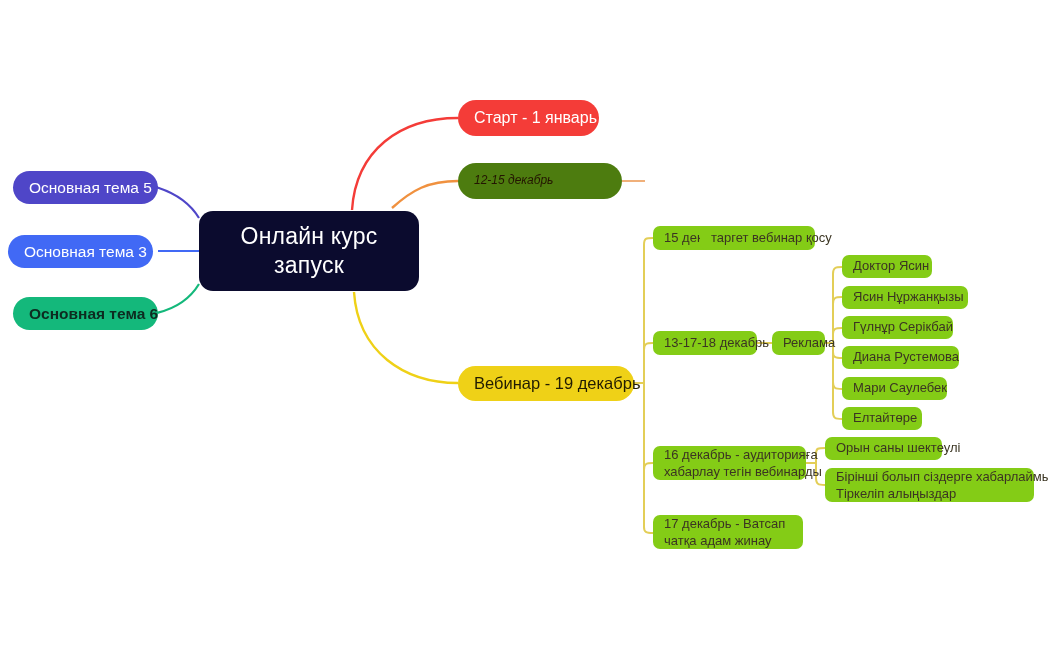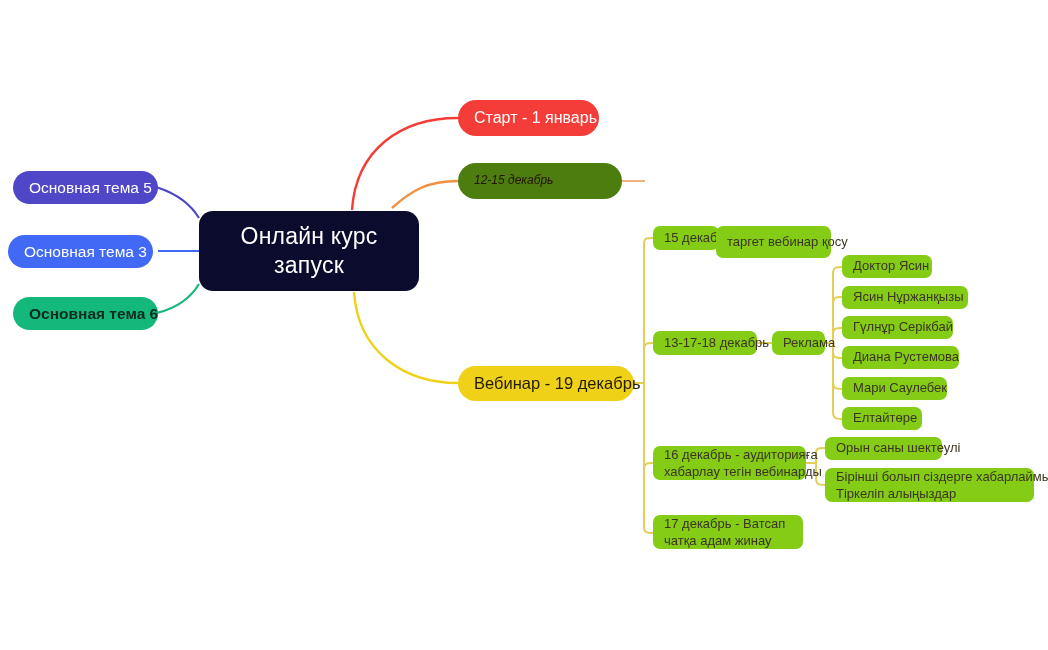--- a/index.html
+++ b/index.html
@@ -146,21 +146,21 @@
 
 
   <div class="node topic topic-yellow" style="left:458px; top:366px; width:176px; height:35px;">
     <span>Вебинар - 19 декабрь</span>
   </div>
 
   <div class="node chip" style="left:653px; top:226px; width:66px; height:24px;">
     <span>15 декабрь</span>
   </div>
 
-  <div class="node chip" style="left:716px; top:226px; width:115px; height:32px;">
+  <div class="node chip" style="left:700px; top:226px; width:115px; height:24px;">
     <span>таргет вебинар қосу</span>
   </div>
 
   <div class="node chip" style="left:653px; top:331px; width:104px; height:24px;">
     <span>13-17-18 декабрь</span>
   </div>
 
   <div class="node chip" style="left:772px; top:331px; width:53px; height:24px;">
     <span>Реклама</span>
   </div>

